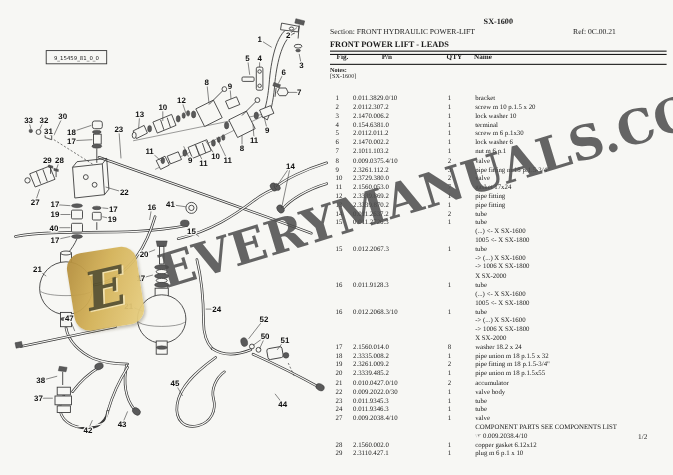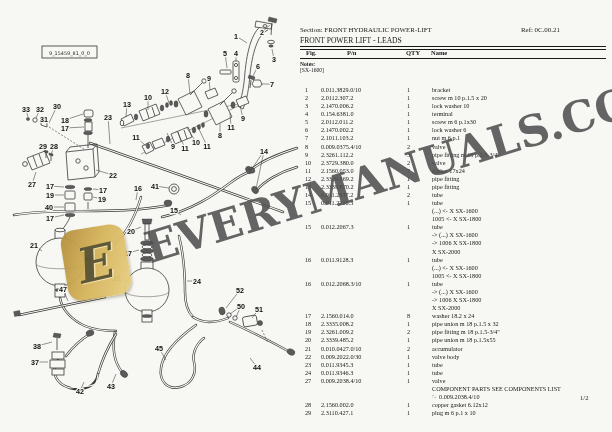--- a/index.html
+++ b/index.html
@@ -3,21 +3,21 @@
 <meta charset="utf-8">
 <style>
   html,body{margin:0;padding:0;}
   .page{position:relative;width:612px;height:432px;background:#f7f7f4;overflow:hidden;
         font-family:"Liberation Serif",serif;color:#1a1a1a;}
   
   .hdr-model{position:absolute;left:300px;top:15px;width:306px;text-align:center;
              font-size:7.4px;font-weight:bold;}
   .hdr-section{position:absolute;left:300px;top:26px;font-size:6.9px;}
   .hdr-ref{position:absolute;left:521px;top:26px;font-size:6.9px;}
-  .hdr-title{position:absolute;left:300px;top:36px;font-size:7.6px;font-weight:normal;}
+  .hdr-title{position:absolute;left:300px;top:36px;font-size:7.6px;font-weight:bold;}
   .rule-a{position:absolute;left:300px;top:46px;width:306px;height:2px;
           border-top:1.6px solid #1a1a1a;border-bottom:.7px solid #1a1a1a;}
   .thead{position:absolute;left:0;top:49px;width:612px;height:8px;font-size:6.5px;font-weight:bold;}
   .thead span{position:absolute;top:0;}
   .th-fig{left:306px;} .th-pn{left:347px;} .th-qty{left:406px;} .th-name{left:431px;}
   .rule-b{position:absolute;left:300px;top:58px;width:306px;border-top:.8px solid #1a1a1a;}
   .notes-label{position:absolute;left:300px;top:61px;font-size:5.6px;font-weight:bold;}
   .notes-value{position:absolute;left:300px;top:67px;font-size:5.6px;}
   
   .rows{position:absolute;left:305px;top:86px;width:302px;}
@@ -367,20 +367,21 @@
         <text x="80" y="393.6" class="co">42</text>
         <line x1="111" y1="386" x2="116" y2="374" class="leader"></line>
         <text x="111" y="388.6" class="co">43</text>
         <line x1="159" y1="348" x2="166" y2="360" class="leader"></line>
         <text x="159" y="350.6" class="co">45</text>
         <line x1="257" y1="367" x2="250" y2="358" class="leader"></line>
         <text x="257" y="369.6" class="co">44</text>
       </g>
   </svg>
 
+  <div class="hdr-model">SX-1600</div>
   <div class="hdr-section">Section: FRONT HYDRAULIC POWER-LIFT</div>
   <div class="hdr-ref">Ref: 0C.00.21</div>
   <div class="hdr-title">FRONT POWER LIFT - LEADS</div>
   <div class="rule-a"></div>
   <div class="thead">
     <span class="th-fig">Fig.</span>
     <span class="th-pn">P/n</span>
     <span class="th-qty">QTY</span>
     <span class="th-name">Name</span>
   </div>

